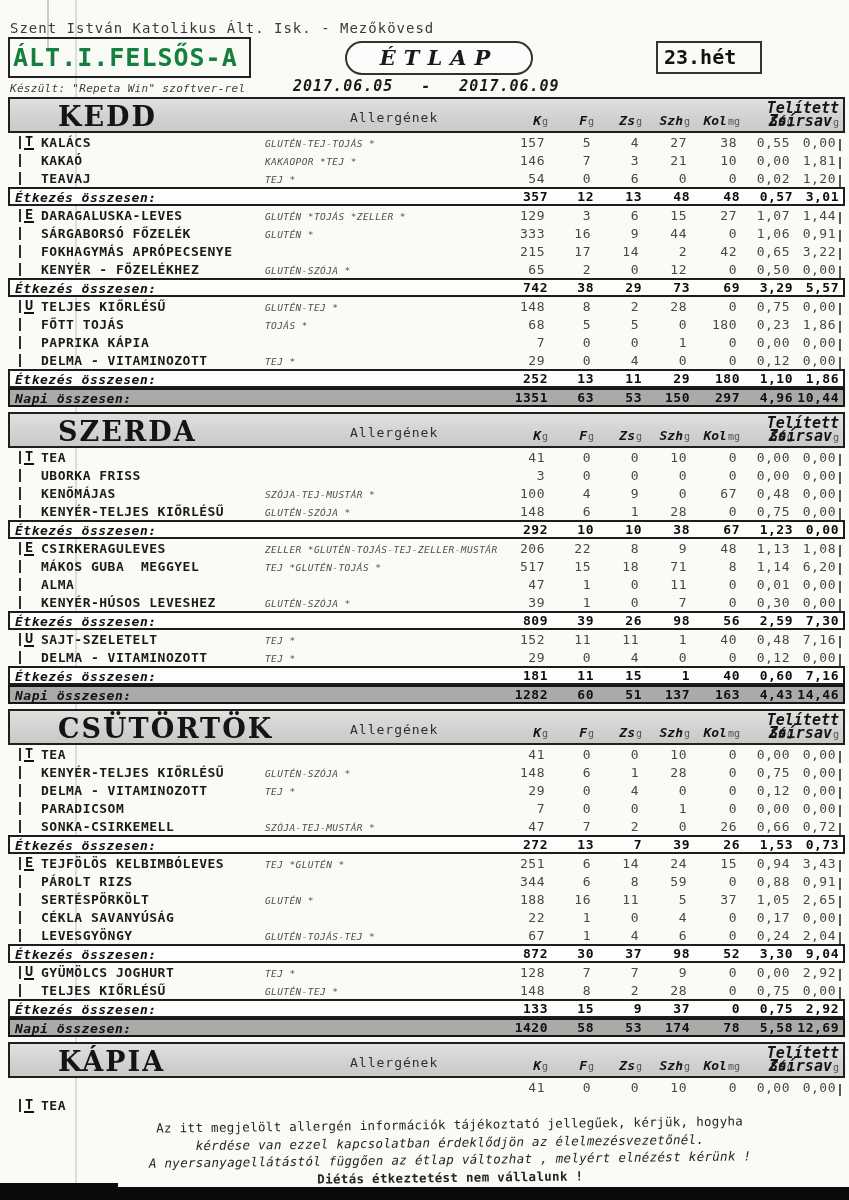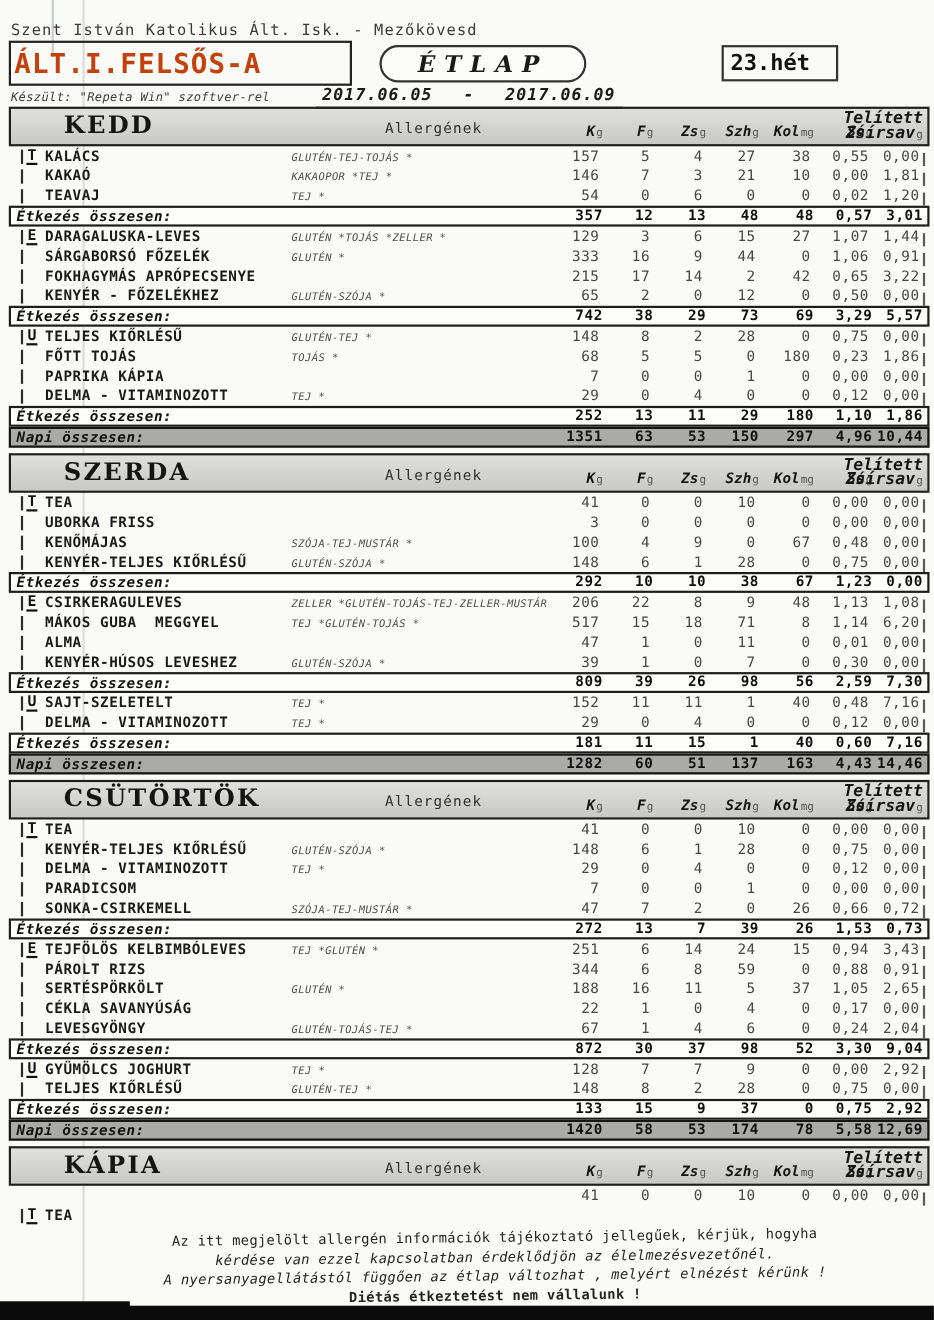--- a/index.html
+++ b/index.html
@@ -12,40 +12,40 @@
     overflow: hidden;
   }
   
   .scan-vline { position:absolute; left:75px; top:0; width:2px; height:1187px; background:rgba(110,120,135,.22); }
   .scan-vline2 { position:absolute; left:47px; top:0; width:1.5px; height:52px; background:rgba(110,120,135,.35); }
   .bottom-bar { position:absolute; left:0; bottom:0; width:100%; height:13px; background:#0b0b0b; }
   .bottom-corner { position:absolute; left:0; bottom:0; width:118px; height:17px; background:#0b0b0b; }
 
   
   .school { position:absolute; left:10px; top:20px; font-size:14px; letter-spacing:1px; color:#3a3a3a; }
-  .class-box { position:absolute; left:8px; top:37px; width:312px; height:41px; border:2.5px solid #222;
-               font-weight:bold; font-size:25px; letter-spacing:1px; line-height:37px; padding-left:3px; color:#c2410c; }
+  .class-box { position:absolute; left:8px; top:37px; width:243px; height:41px; border:2.5px solid #222;
+               font-weight:bold; font-size:25px; letter-spacing:1px; line-height:37px; padding-left:3px; color:#15803d; }
   .title-box { position:absolute; left:345px; top:41px; width:188px; height:34px; border:2px solid #333; border-radius:17px;
                text-align:center; font-family:"DejaVu Serif", serif; font-style:italic; font-weight:bold;
                font-size:21px; letter-spacing:8px; line-height:30px; color:#1a1a1a; background:#fcfcfa; }
   .week-box { position:absolute; left:656px; top:41px; width:106px; height:33px; border:2px solid #333;
               font-weight:bold; font-size:20px; line-height:29px; padding-left:6px; color:#111; }
   .made { position:absolute; left:10px; top:82px; font-style:italic; font-size:11px; letter-spacing:.3px; color:#3d3d3d; }
   .dates { position:absolute; left:287px; top:77px; font-weight:bold; font-style:italic; font-size:15px;
            letter-spacing:1px; color:#1a1a1a; border-bottom:2px solid #2a2a2a; padding:0 6px 2px 6px; }
   .dates .dsep { display:inline-block; margin:0 28px; }
 
   
   .menu { position:absolute; left:8px; top:97px; width:837px; }
   .day + .day { margin-top:5px; }
 
   .day-bar { position:relative; height:36px; border:2px solid #1f1f1f;
              background:linear-gradient(180deg,#e0e0de 0%,#d2d2d0 55%,#c9c9c7 100%); }
   .day-name { position:absolute; left:48px; top:2px; font-family:"DejaVu Serif", serif; font-weight:bold;
-              font-size:22px; letter-spacing:2px; color:#141414; }
+              font-size:27px; letter-spacing:2px; color:#141414; }
   .allerg-head { position:absolute; left:340px; bottom:6px; font-size:13px; letter-spacing:1px; color:#2e2e2e; }
   .colh { position:absolute; bottom:3px; text-align:right; font-size:13px; white-space:nowrap; color:#222; }
   .colh b { font-style:italic; font-weight:bold; color:#141414; }
   .colh .unit { font-size:10px; color:#555; margin-left:1px; font-style:normal; font-weight:normal; }
   .colh.tel { bottom:3px; line-height:11.5px; font-size:11px; }
   .colh.tel b { font-size:15px; }
 
   .row { position:relative; height:18px; }
   .row.sum, .row.daily { height:19px; }
   .tick { position:absolute; left:11px; top:3px; width:2px; height:13px; background:#2c2c2c; }

